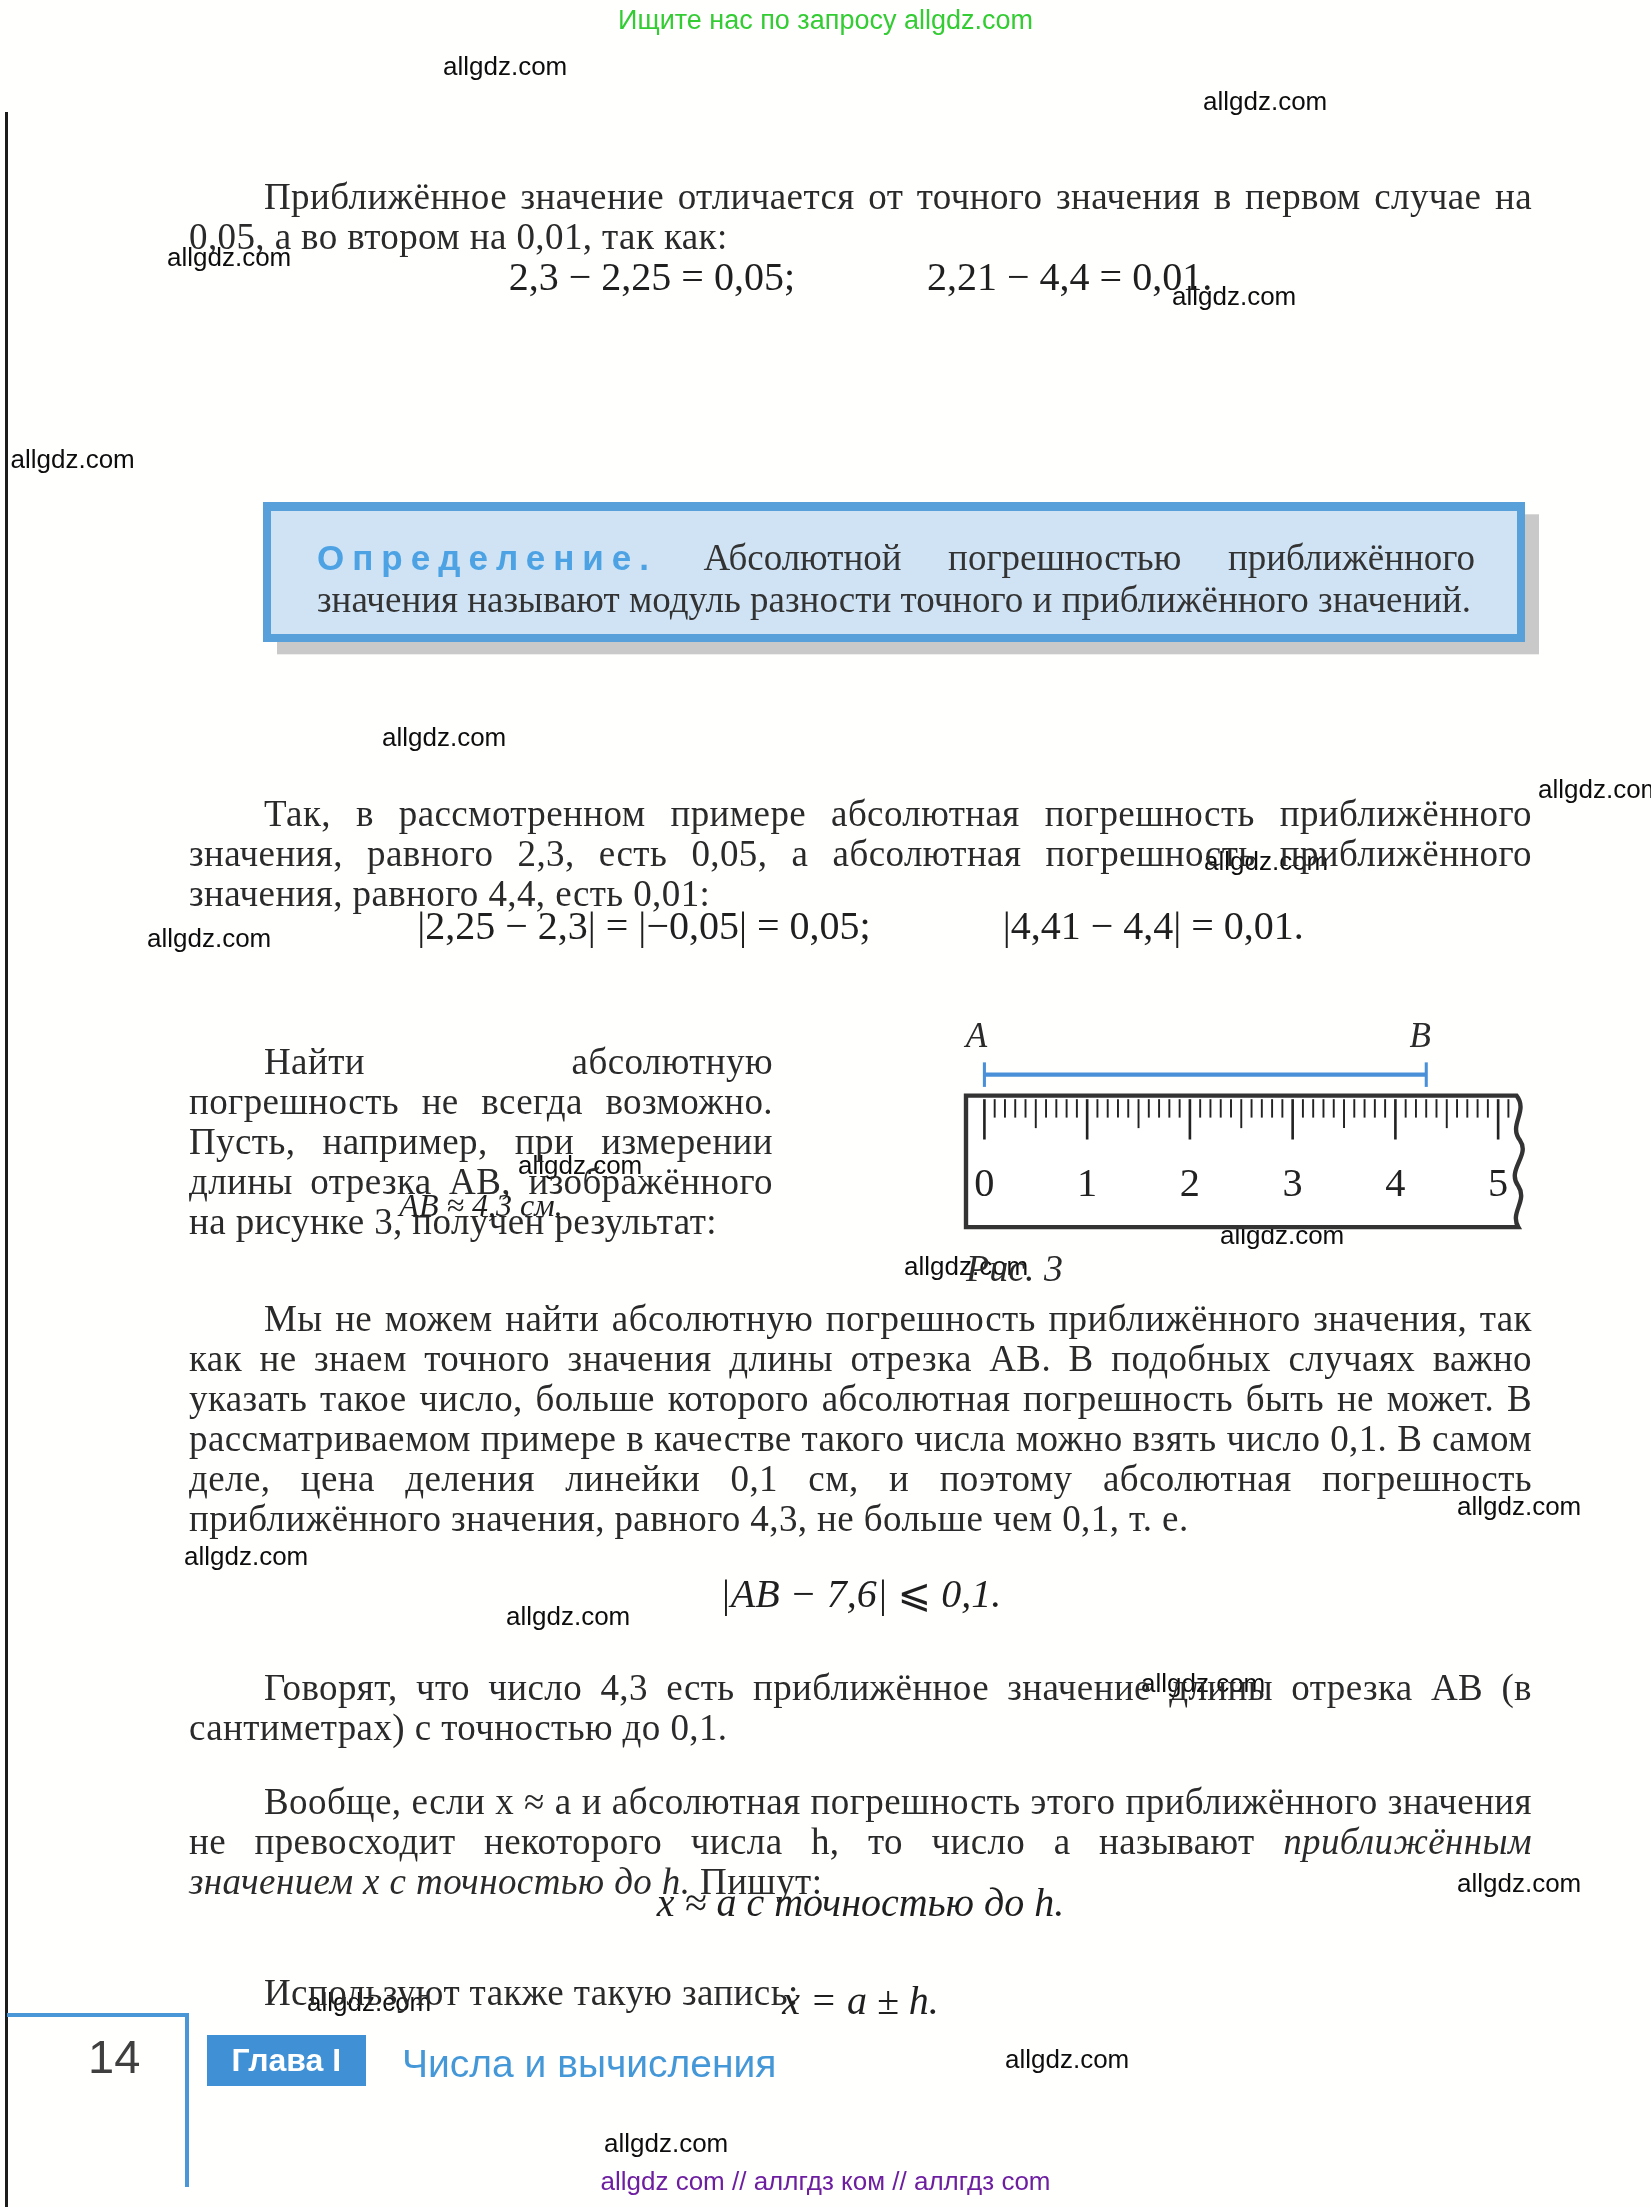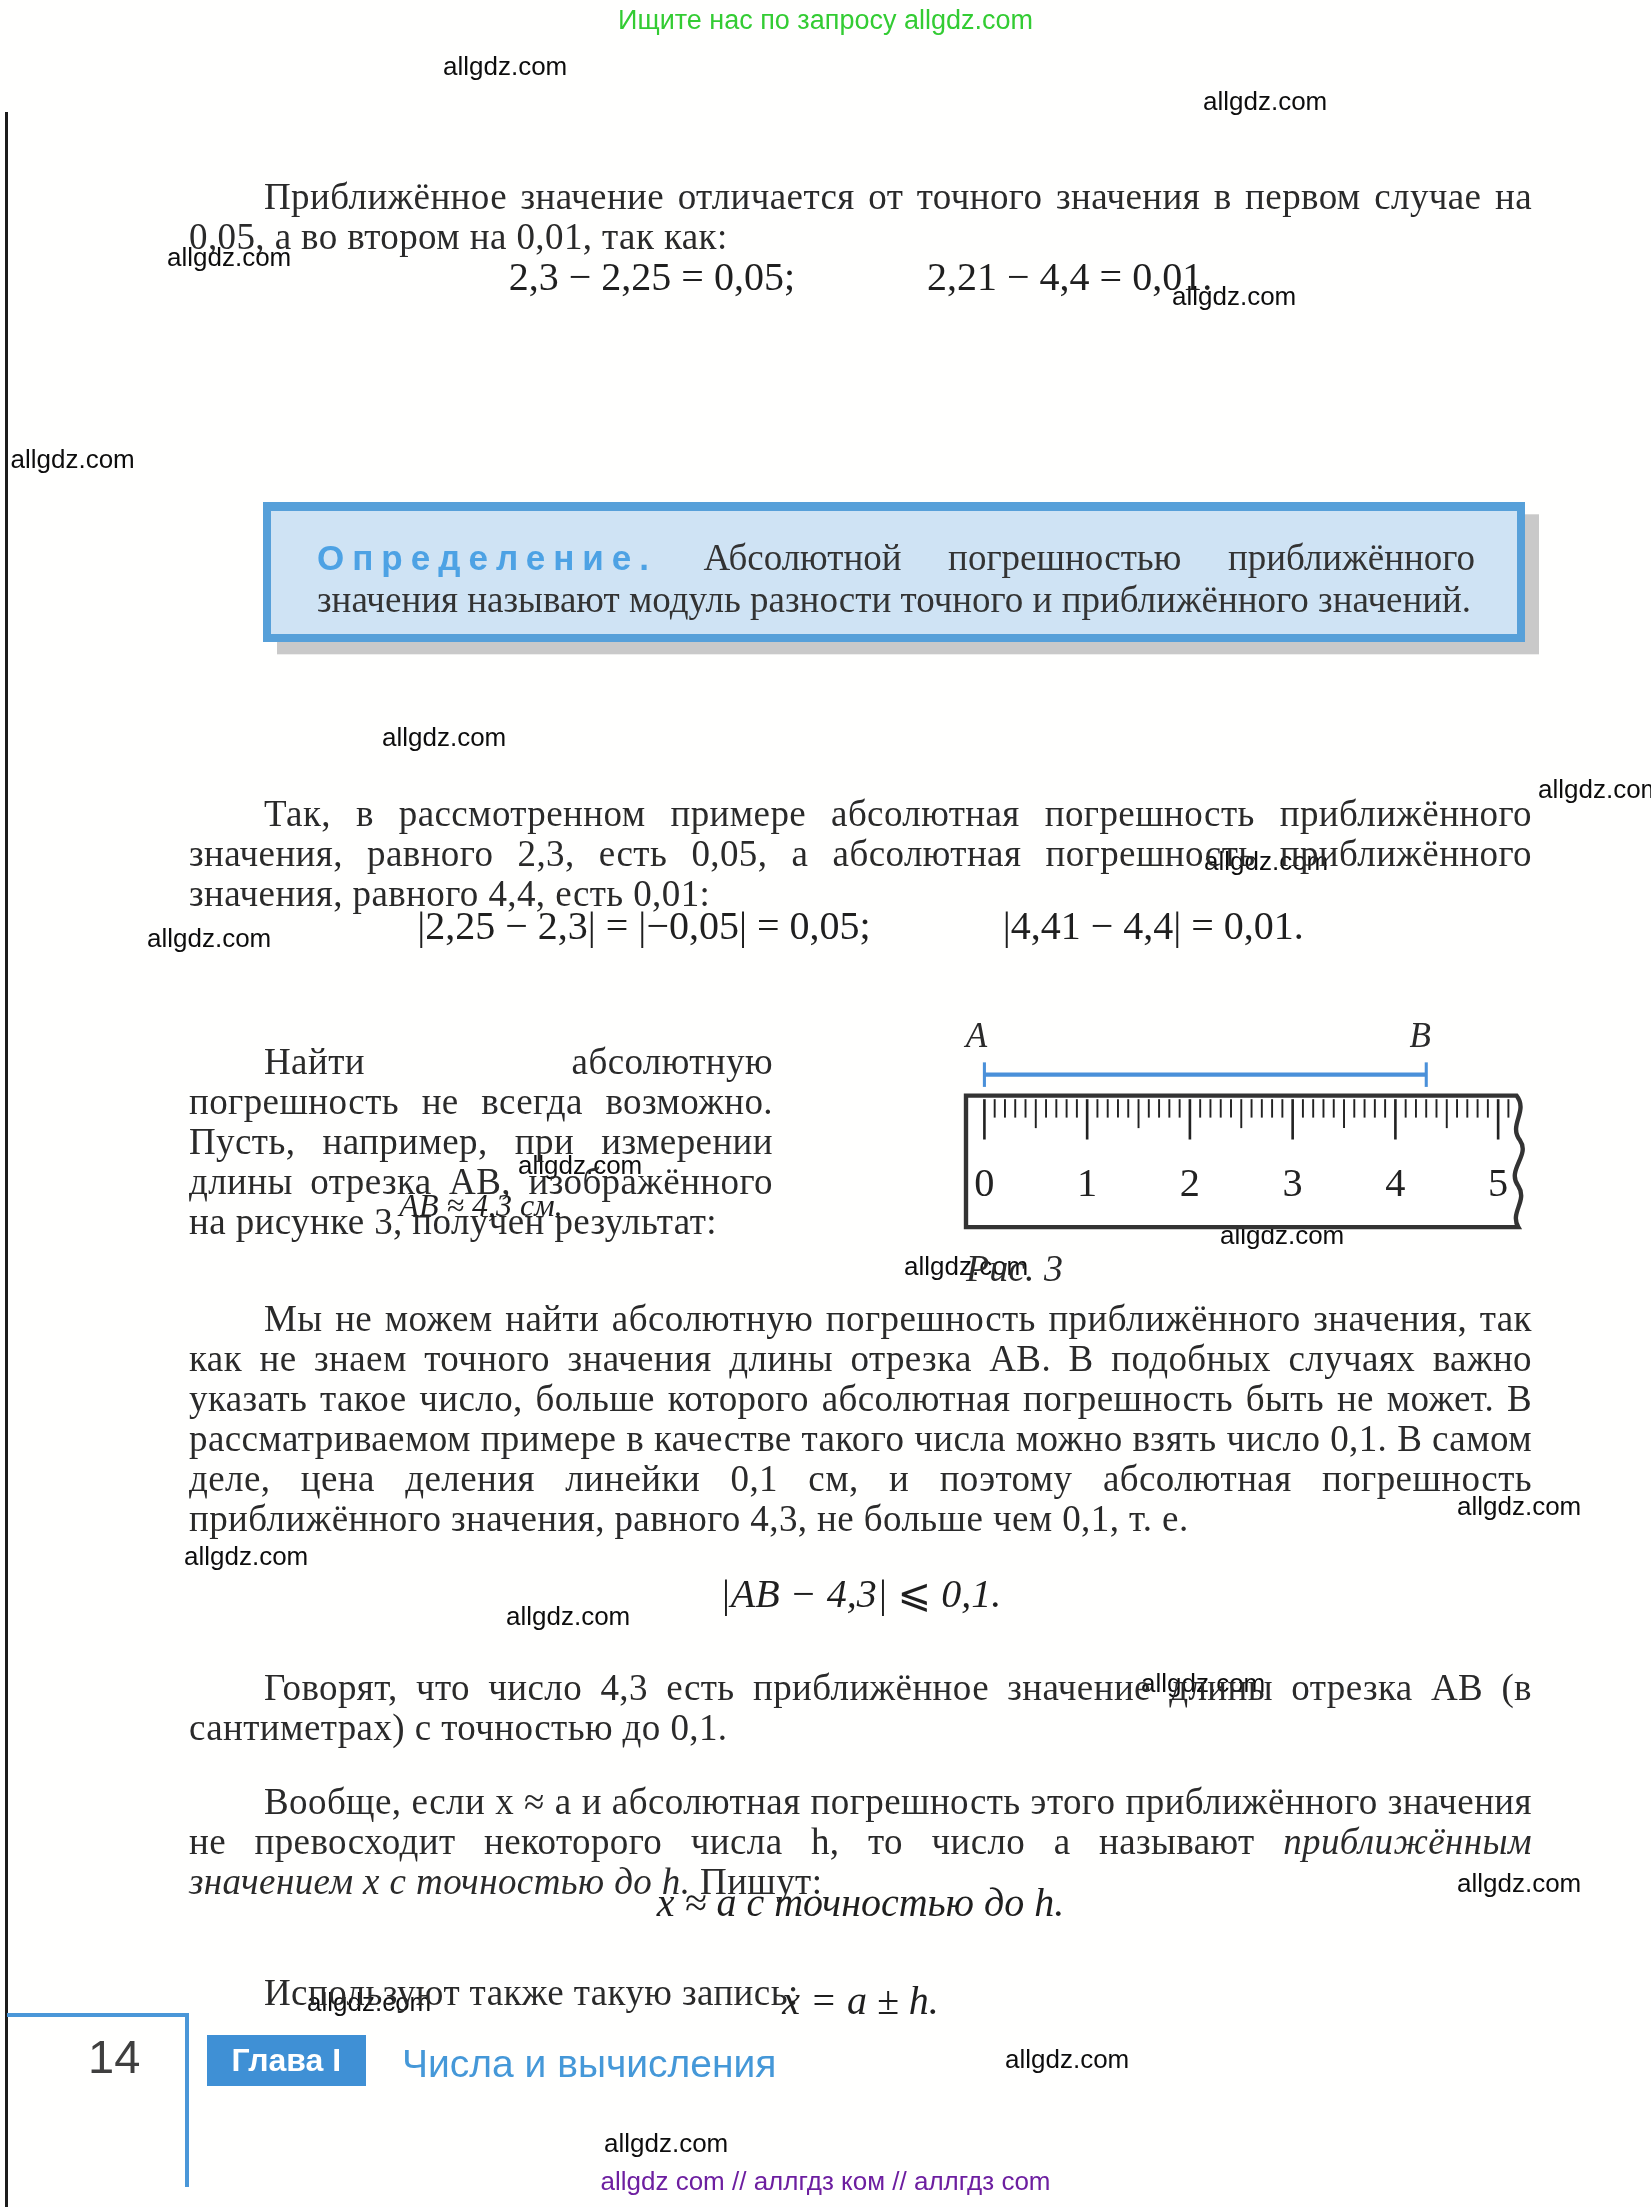--- a/index.html
+++ b/index.html
@@ -162,21 +162,21 @@
         <text x="432.6" y="222">3</text>
         <text x="549.8" y="222">4</text>
         <text x="667" y="222">5</text>
       </g>
     </svg>
   </div>
   <div class="fig-caption">Рис. 3</div>
 
   <p class="para indent" style="top:1262px">Мы не можем найти абсолютную погрешность приближённого значения, так как не знаем точного значения длины отрезка AB. В подобных случаях важно указать такое число, больше которого абсолютная погрешность быть не может. В рассматриваемом примере в качестве такого числа можно взять число 0,1. В самом деле, цена деления линейки 0,1 см, и поэтому абсолютная погрешность приближённого значения, равного 4,3, не больше чем 0,1, т. е.</p>
 
-  <div class="fcenter ital" style="top:1570px">|AB − 4,3| ⩽ 0,1.</div>
+  <div class="fcenter ital" style="top:1570px">|AB − 7,6| ⩽ 0,1.</div>
 
   <p class="para indent" style="top:1631px">Говорят, что число 4,3 есть приближённое значение длины отрезка AB (в сантиметрах) с точностью до 0,1.</p>
 
   <p class="para indent" style="top:1745px"><span class="ital" style="font-style:normal">Вообще, если x ≈ a и абсолютная погрешность этого приближённого значения не превосходит некоторого числа h, то число a называют </span><span class="ital">приближённым значением x с точностью до h.</span><span> Пишут:</span></p>
 
   <div class="fcenter ital" style="top:1879px">x ≈ a с точностью до h.</div>
 
   <p class="para indent" style="top:1936px">Используют также такую запись:</p>
 
   <div class="fcenter ital" style="top:1977px">x = a ± h.</div>

